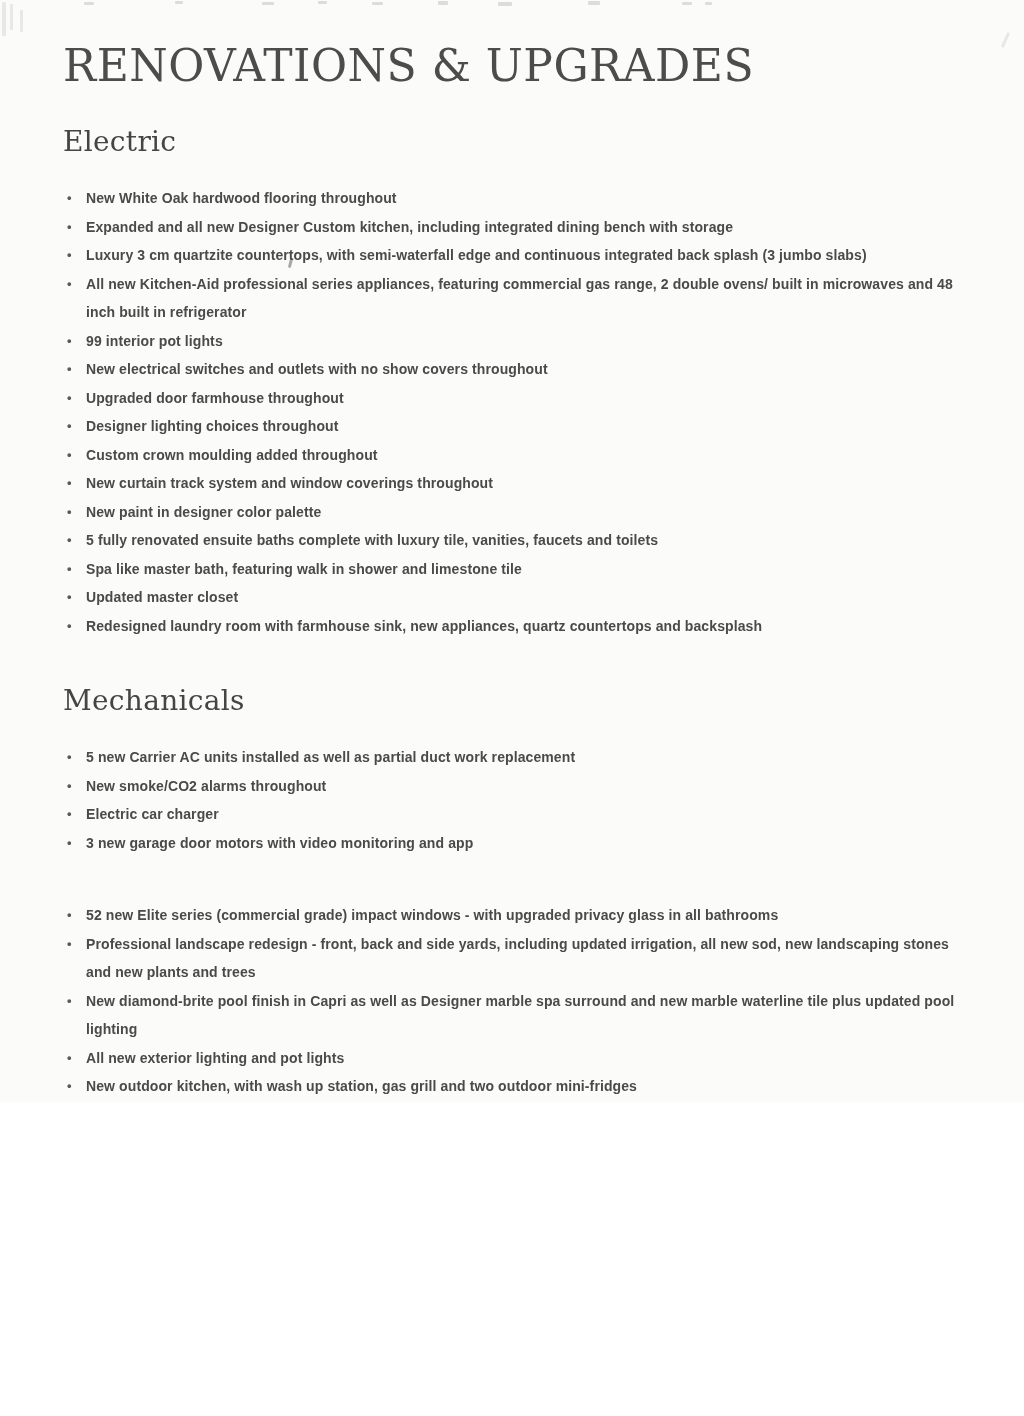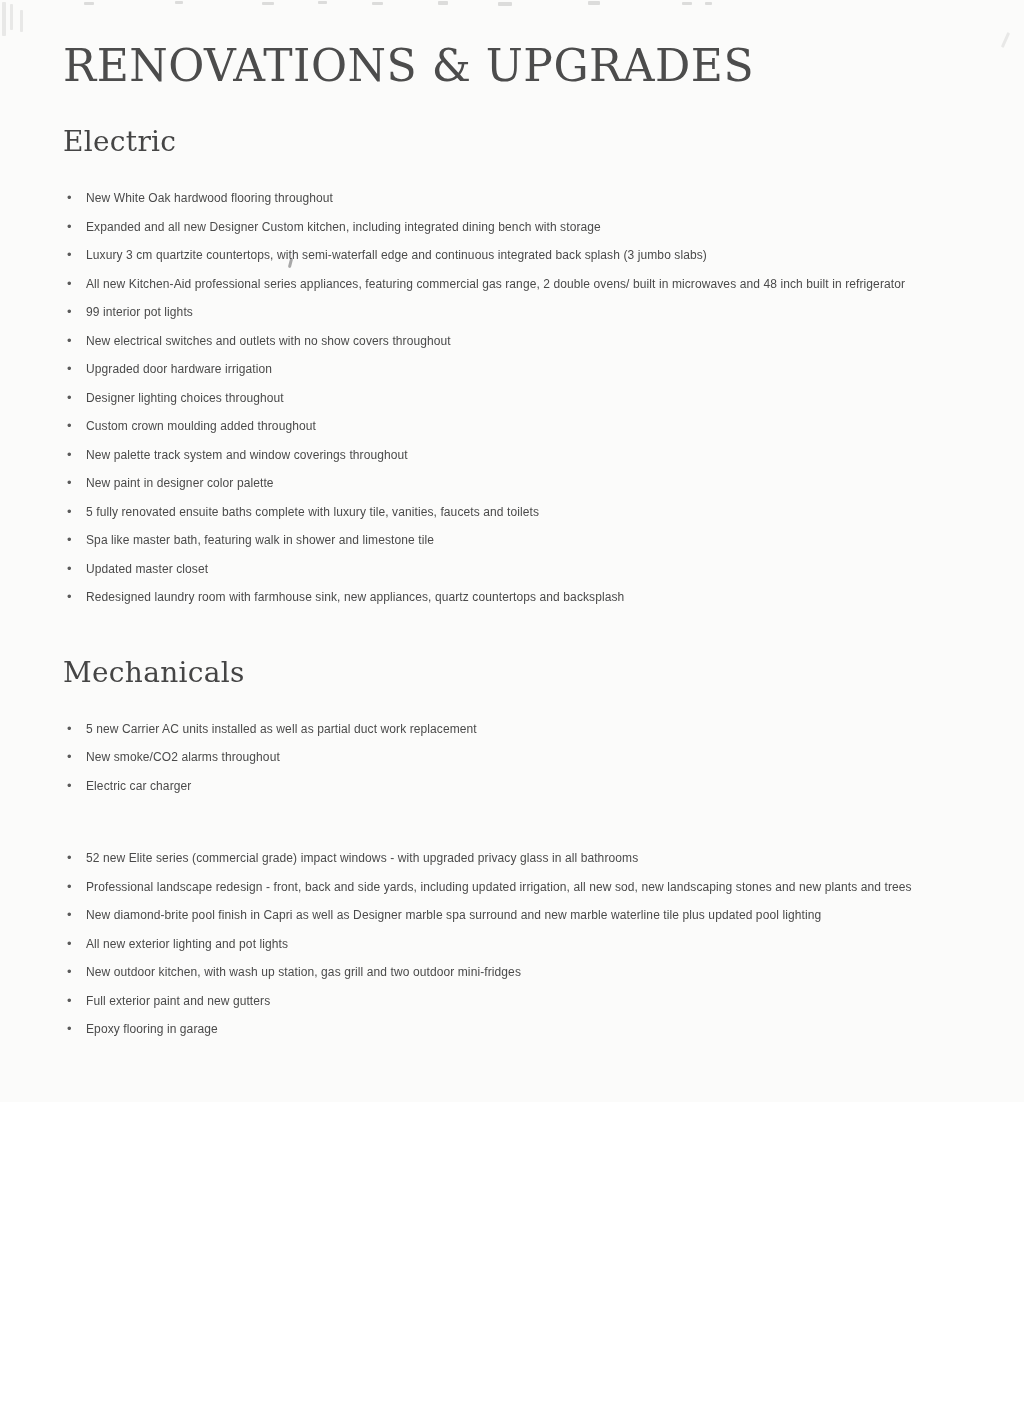--- a/index.html
+++ b/index.html
@@ -38,24 +38,25 @@
   .doc-section { margin-bottom: 44px; }
   .doc-section:last-child { margin-bottom: 0; }
   ul.bullet-list {
     list-style: none;
     margin: 0;
     padding: 0 0 0 23px;
     max-width: 872px;
   }
   ul.bullet-list li {
     position: relative;
-    font-size: 12px;
+    font-size: 14px;
     line-height: 28.5px;
     color: #4a4a4a;
     letter-spacing: 0.1px;
+    font-weight: bold;
   }
   ul.bullet-list li::before {
     content: "\2022";
     position: absolute;
     left: -19px;
     top: 0;
     font-size: 13px;
     color: #5a5a5a;
   }
   
@@ -104,38 +105,39 @@
 
     <div class="doc-section">
       <h2 class="section-heading">Electric</h2>
       <ul class="bullet-list">
           <li>New White Oak hardwood flooring throughout</li>
           <li>Expanded and all new Designer Custom kitchen, including integrated dining bench with storage</li>
           <li>Luxury 3 cm quartzite countertops, with semi-waterfall edge and continuous integrated back splash (3 jumbo slabs)</li>
           <li>All new Kitchen-Aid professional series appliances, featuring commercial gas range, 2 double ovens/ built in microwaves and 48 inch built in refrigerator</li>
           <li>99 interior pot lights</li>
           <li>New electrical switches and outlets with no show covers throughout</li>
-          <li>Upgraded door hardware irrigation</li>
+          <li>Upgraded door farmhouse throughout</li>
           <li>Designer lighting choices throughout</li>
           <li>Custom crown moulding added throughout</li>
-          <li>New palette track system and window coverings throughout</li>
+          <li>New curtain track system and window coverings throughout</li>
           <li>New paint in designer color palette</li>
           <li>5 fully renovated ensuite baths complete with luxury tile, vanities,  faucets and toilets</li>
           <li>Spa like master bath, featuring walk in shower and limestone tile</li>
           <li>Updated master closet</li>
           <li>Redesigned laundry room with farmhouse sink, new appliances, quartz countertops and backsplash</li>
         </ul>
     </div>
 
     <div class="doc-section">
       <h2 class="section-heading">Mechanicals</h2>
       <ul class="bullet-list">
           <li>5 new Carrier AC units installed as well as partial duct work replacement</li>
           <li>New smoke/CO2 alarms throughout</li>
           <li>Electric car charger</li>
+          <li>3 new garage door motors with video monitoring and app</li>
         </ul>
     </div>
 
     <div class="doc-section">
       <ul class="bullet-list">
           <li>52 new Elite series (commercial grade) impact windows - with upgraded privacy glass in all bathrooms</li>
           <li>Professional landscape redesign - front, back and side yards, including updated irrigation, all new sod, new landscaping stones and new plants and trees</li>
           <li>New diamond-brite pool finish in Capri as well as Designer marble spa surround and new marble waterline tile plus updated pool lighting</li>
           <li>All new exterior lighting and pot lights</li>
           <li>New outdoor kitchen, with wash up station, gas grill and two outdoor mini-fridges</li>

